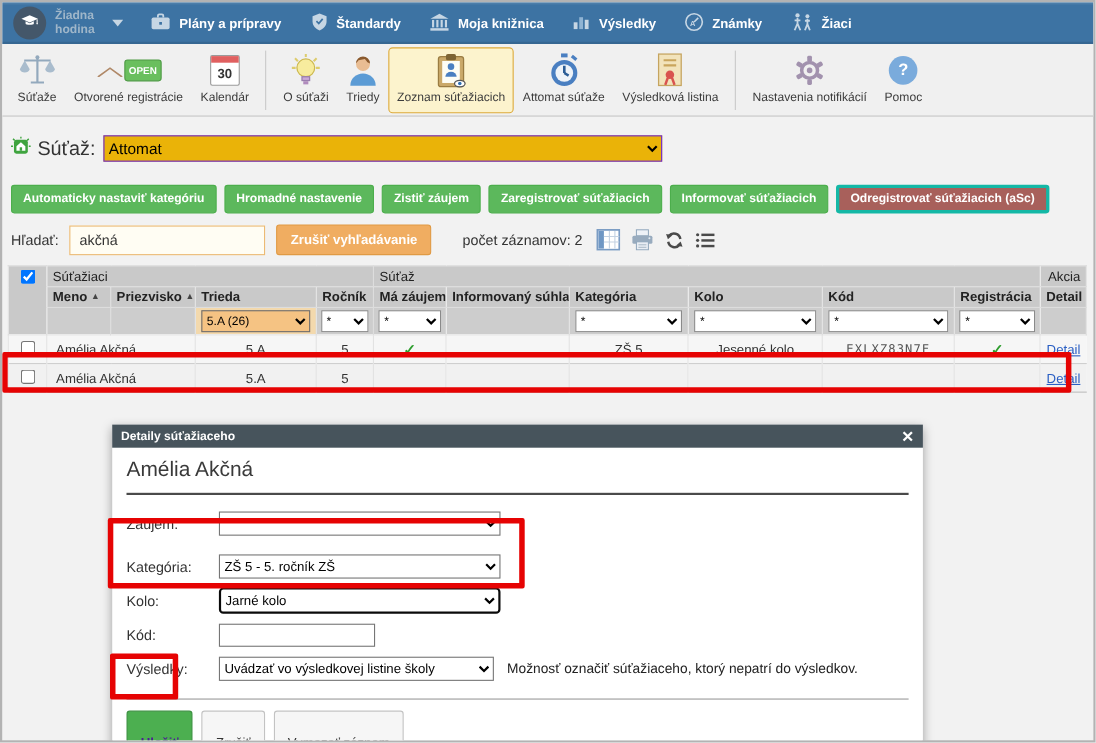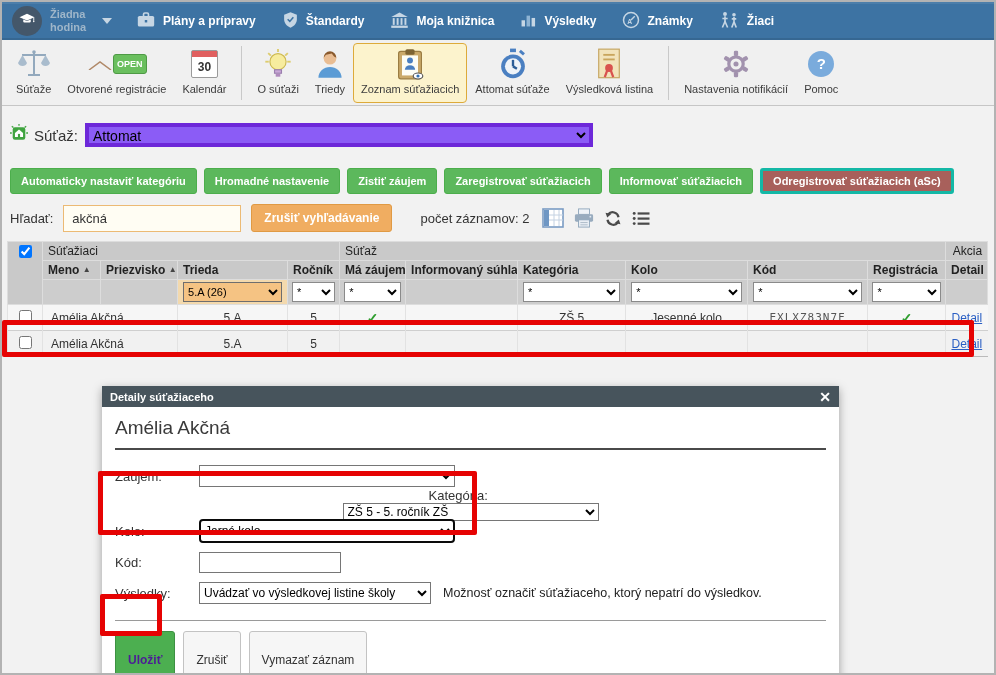--- a/index.html
+++ b/index.html
@@ -34,23 +34,23 @@
   .ribbon-sep{ width:1px; background:#c9c9c9; margin:3px 7px; }
   .open-sign{ width:34px;height:20px;background:#6abf5e;border:1px solid #4e9a45;border-radius:3px;
     color:#fff;font-size:9px;font-weight:bold;display:flex;align-items:center;justify-content:center;}
   .cal{ width:27px;height:28px;background:#fff;border:1px solid #9a9a9a;border-radius:2px;position:relative;
     display:flex;align-items:flex-end;justify-content:center;font-size:12px;font-weight:bold;color:#333;padding-bottom:2px;}
   .cal:before{content:"";position:absolute;left:0;top:0;right:0;height:6px;background:#e06060;}
   .qmark{ width:26px;height:26px;border-radius:50%;background:#7aabdc;color:#fff;font-weight:bold;
     font-size:15px;display:flex;align-items:center;justify-content:center;}
   
   .sutaz-row{ display:flex; align-items:center; padding:17px 8px 0 8px; }
-  .sutaz-label{ font-size:15px; color:#333; margin:0 7px 0 6px; }
+  .sutaz-label{ font-size:18px; color:#333; margin:0 7px 0 6px; }
   .sutaz-select{ width:508px; height:24px; font-size:14px; font-family:"Liberation Sans",sans-serif;
-    border:4px solid #6d28d9; background:#8b5cf6; }
+    border:1px solid #6d28d9; background:#eab308; }
   
   .actions-row{ display:flex; gap:7px; padding:0 8px; margin-top:21px; }
   .btn-green,.btn-darkred{ height:26px; border-radius:3px; color:#fff; font-weight:bold; font-size:11px;
     padding:0 10px; cursor:pointer; font-family:"Liberation Sans",sans-serif;}
   .btn-green{ background:#5cb85c; border:1px solid #4cae4c; }
   .btn-darkred{ background:#a8605b; border:3px solid #14b8a6; }
   
   .search-row{ display:flex; align-items:center; margin-top:10px; padding:0 8px; gap:10px;}
   .search-label{ font-size:13px; color:#333; }
   .search-input{ width:178px; height:27px; border:1px solid #ecba74; background:#fffdf3;
@@ -489,35 +489,35 @@
       <span>Detaily súťažiaceho</span>
       <span class="modal-close">✕</span>
     </div>
     <div class="modal-body">
       <div class="modal-title">Amélia Akčná</div>
 
       <div class="form-row" style="margin-top:14px;">
         <span class="form-label">Záujem:</span>
         <select class="modal-select"><option></option></select>
       </div>
-      <div class="form-row" style="margin-top:0;flex-direction:column;">
+      <div class="form-row" style="margin-top:15px;">
         <span class="form-label">Kategória:</span>
         <select class="modal-select"><option>ZŠ 5 - 5. ročník ZŠ</option></select>
       </div>
       <div class="form-row">
         <span class="form-label">Kolo:</span>
         <select class="modal-select focused"><option>Jarné kolo</option></select>
       </div>
       <div class="form-row">
         <span class="form-label">Kód:</span>
         <input class="kod-input" type="text" value="" style="">
       </div>
       <div class="form-row">
         <span class="form-label">Výsledky:</span>
-        <select class="modal-select" style="width:232px"><option>Uvádzať vo výsledkovej listine školy</option></select>
+        <select class="modal-select" style="width:250px"><option>Uvádzať vo výsledkovej listine školy</option></select>
         <span class="field-note">Možnosť označiť súťažiaceho, ktorý nepatrí do výsledkov.</span>
       </div>
 
       <hr class="modal-sep">
 
       <div class="modal-buttons">
         <button class="btn-save">Uložiť</button>
         <button class="btn-plain">Zrušiť</button>
         <button class="btn-plain">Vymazať záznam</button>
       </div>

